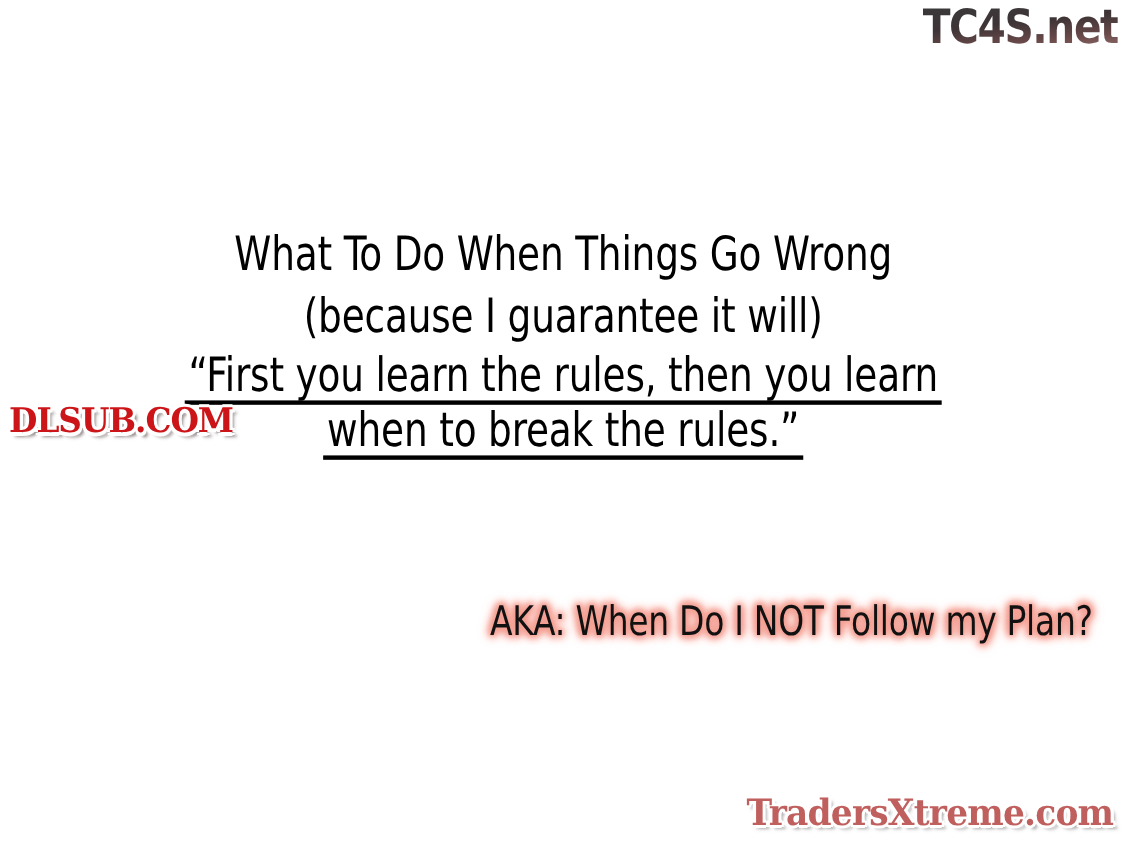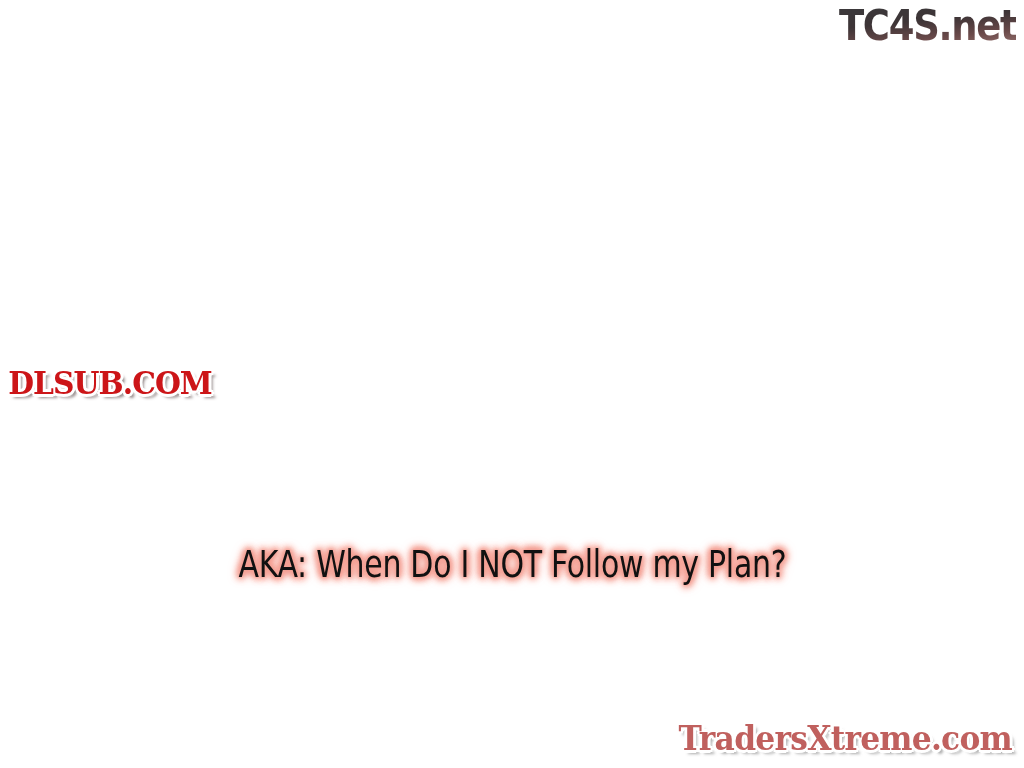--- a/index.html
+++ b/index.html
@@ -112,21 +112,21 @@
        0    3px 0 #ffffff,
        4px  4px 3px rgba(60,40,40,0.55);
   }
 
   
   #aka {
     position: absolute;
     left: 0;
     top: 543px;
     width: 1024px;
-    text-align: center;
+    text-align: right;
   }
   #aka .aka-text {
     display: inline-block;
     font-family: "DejaVu Sans Condensed", "Liberation Sans Narrow", "Liberation Sans", sans-serif;
     font-weight: normal;
     font-size: 37px;
     line-height: 44px;
     letter-spacing: -0.3px;
     transform: scaleX(0.9);
     color: #111111;
@@ -167,20 +167,30 @@
        4px  4px 3px rgba(100,100,100,0.55);
   }
 </style>
 </head>
 <body>
 
 <div id="slide">
 
   <div id="brand-top">TC4S.net</div>
 
+  <div id="headline">
+    <span class="hl-line">What To Do When Things Go Wrong</span>
+    <span class="hl-line">(because I guarantee it will)</span>
+    <span class="hl-line tight">
+      <span class="underlined">“First you learn the rules, then you learn</span>
+    </span>
+    <span class="hl-line tight">
+      <span class="underlined">when to break the rules.”</span>
+    </span>
+  </div>
 
   <div id="watermark">
     <span class="wm-text">DLSUB.COM</span>
   </div>
 
   <div id="aka">
     <span class="aka-text">AKA: When Do I NOT Follow my Plan?</span>
   </div>
 
   <div id="brand-bottom">TradersXtreme.com</div>

